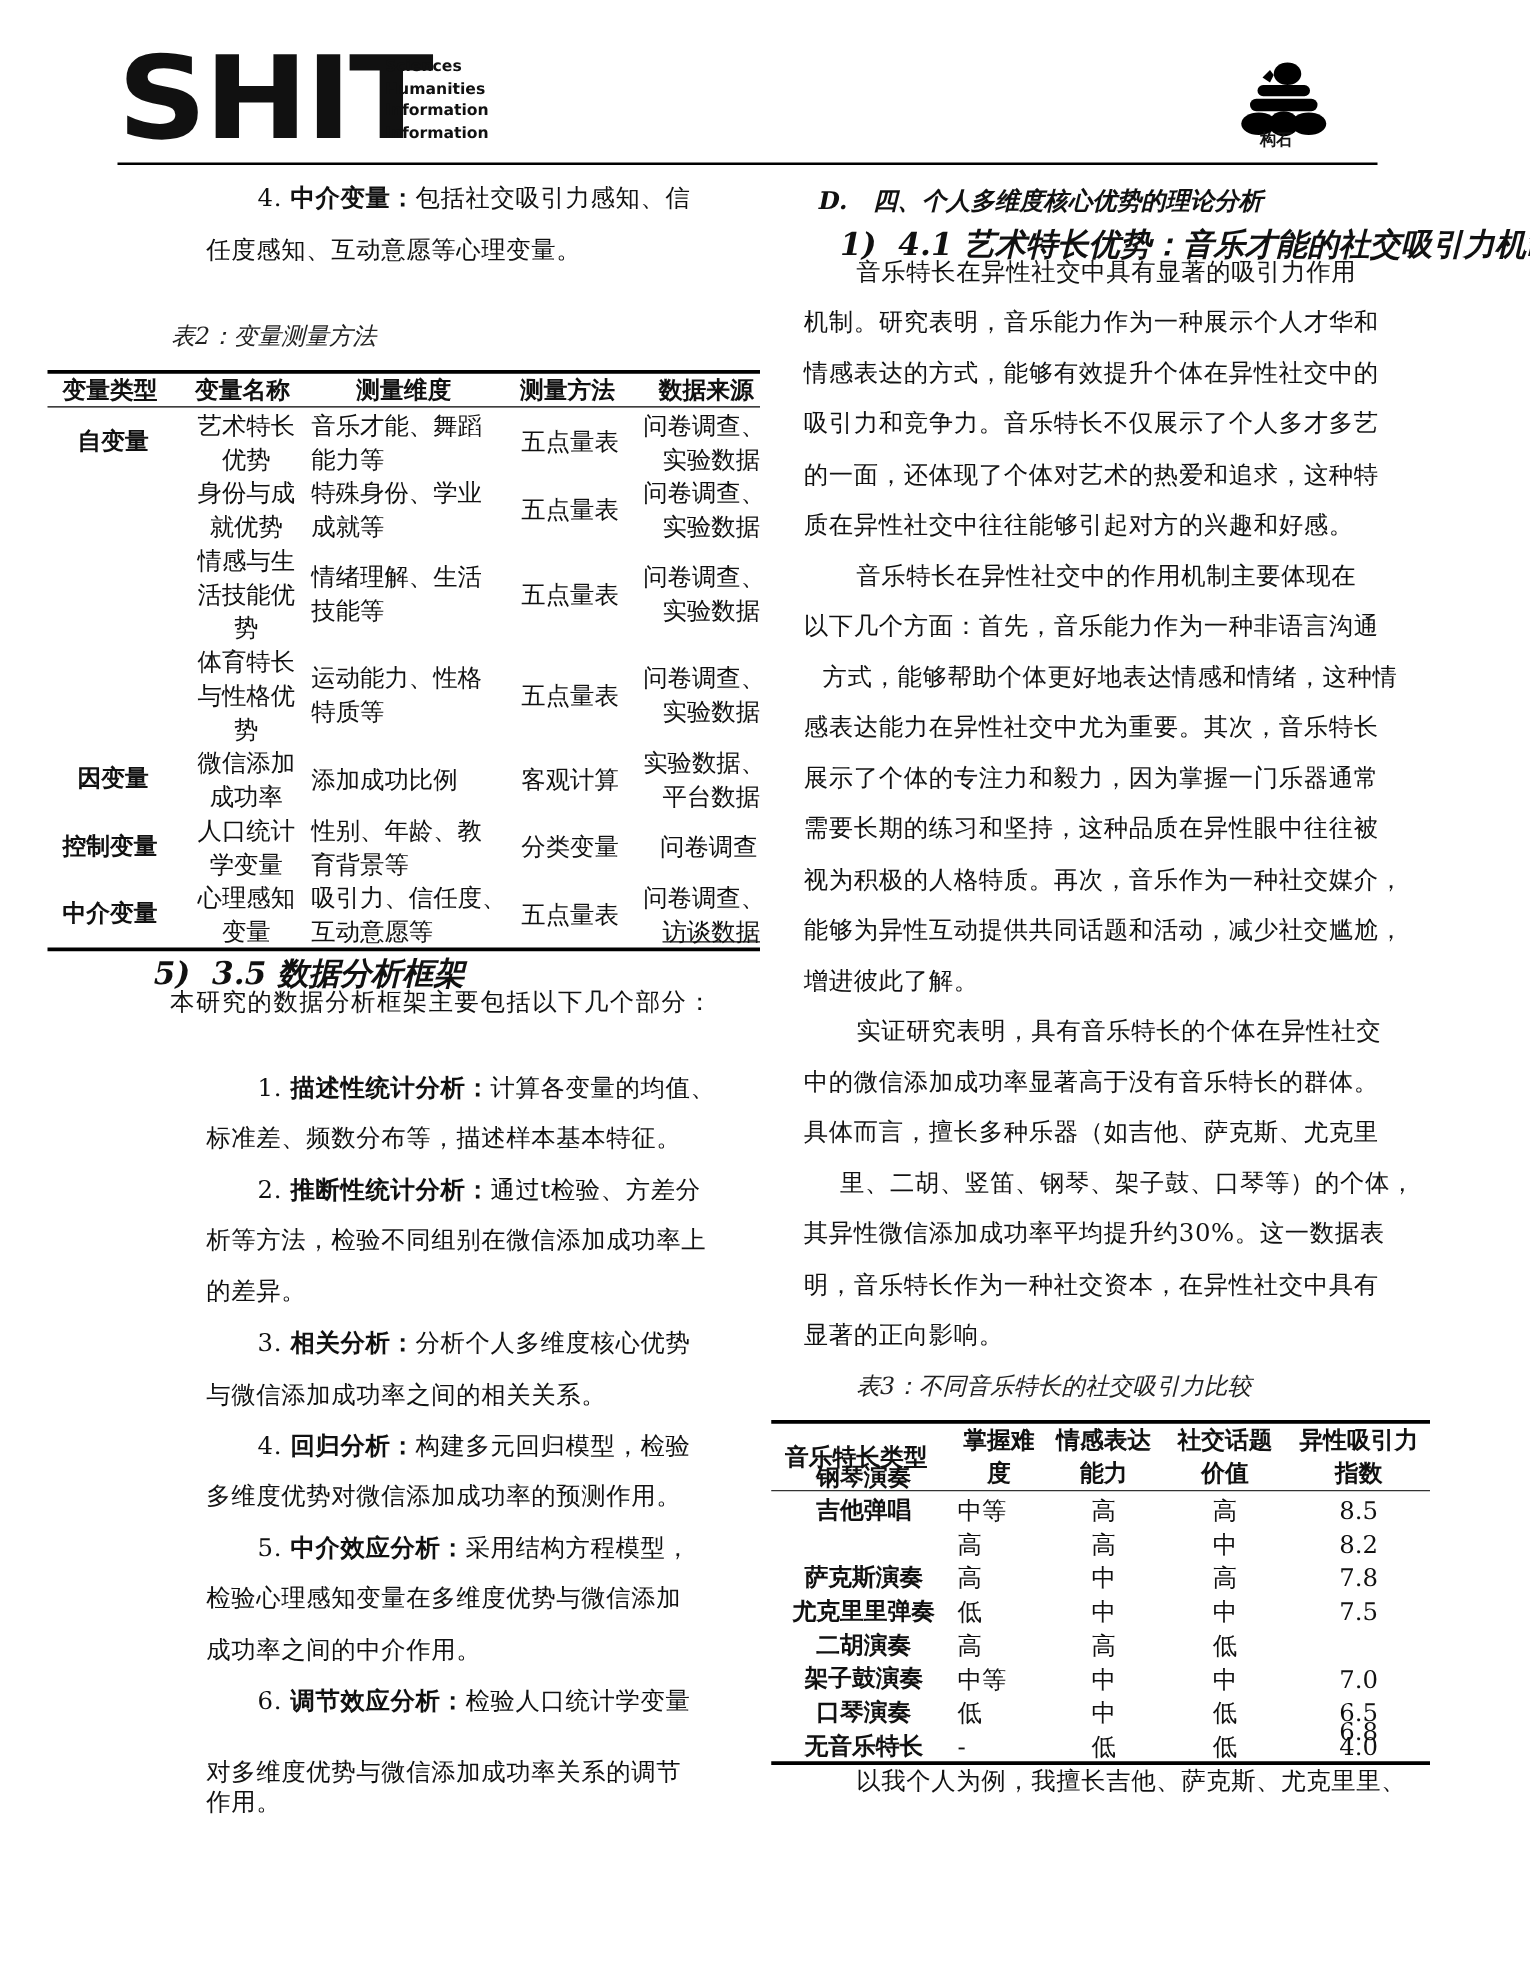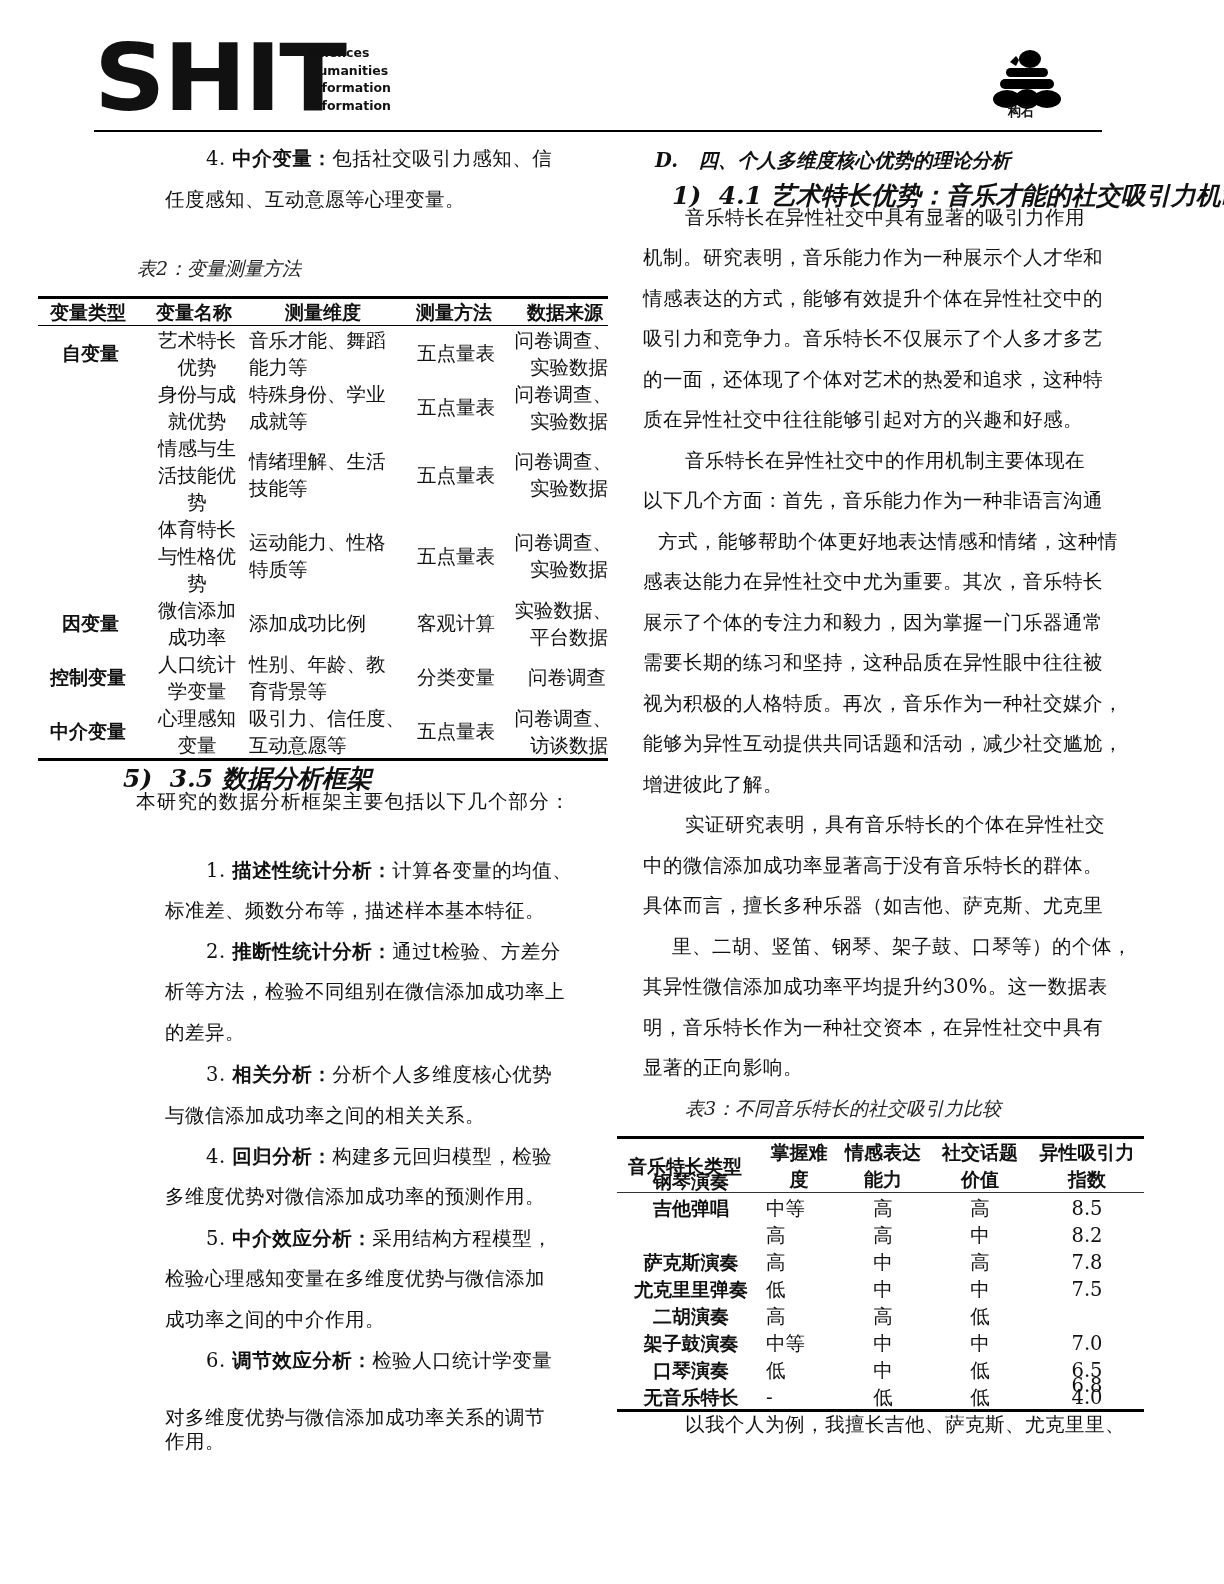--- a/index.html
+++ b/index.html
@@ -161,21 +161,21 @@
     <div>心理感知</div>
       <div>变量</div>
   </div>
   <div class="cell" style="left:249px; top:705px; white-space:nowrap;">
     <div>吸引力、信任度、</div>
       <div>互动意愿等</div>
   </div>
   <div class="cell" style="left:417px; top:718px;">五点量表</div>
   <div class="cell" style="left:508px; top:705px; text-align:right; width:104px; white-space:nowrap;">
     <div>问卷调查、</div>
-      <div style="padding-right:4px;">访谈数据</div>
+      <div style="padding-right:4px;text-decoration:underline;">访谈数据</div>
   </div>
 </div>
 
 <div class="abs h-ital" style="left:123px; top:762px;">
   <span>5)</span>&nbsp;
   <span>3.5 数据分析框架</span>
 </div>
 <div class="abs p" style="left:136px; top:782px; letter-spacing:1.2px;">本研究的数据分析框架主要包括以下几个部分：</div>
 
 <div class="abs p" style="left:206px; top:851px;">

